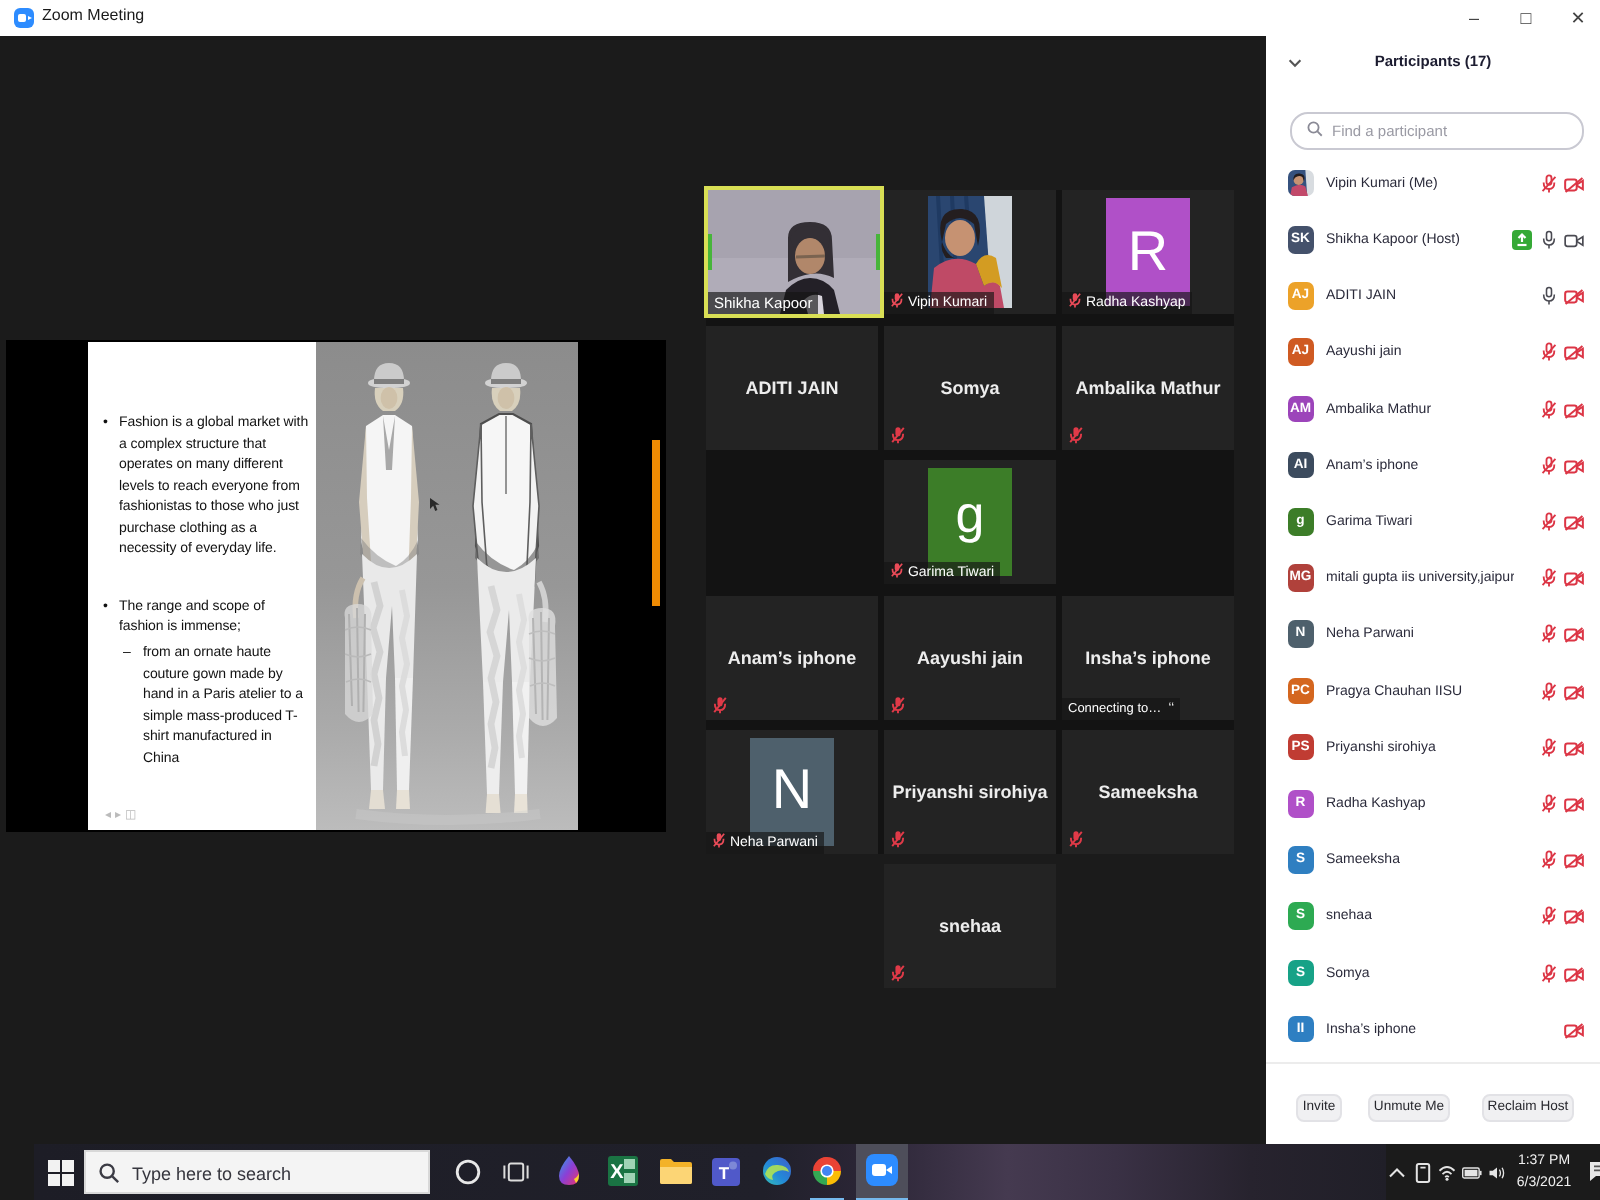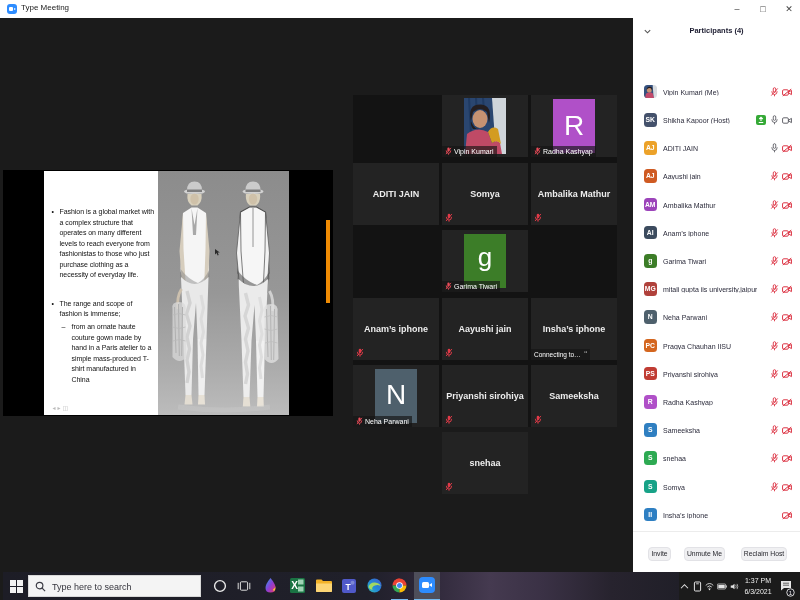--- a/index.html
+++ b/index.html
@@ -51,32 +51,32 @@
   .prow { position:absolute; left:0; width:167px; height:28px; }
   .pav { position:absolute; left:10.5px; top:7.2px; width:13.5px; height:13.5px; border-radius:3.5px;
     color:#fff; font-size:6.8px; font-weight:bold; text-align:center; line-height:13.5px; overflow:hidden; }
   .pname { position:absolute; left:30px; top:50%; transform:translateY(-50%); font-size:7px;
     color:#2a2a3a; white-space:nowrap; max-width:106px; overflow:hidden; }
   .pic { position:absolute; top:9px; }
   .pbtn { top:529px; height:14px; background:#f0f0f2; border:1px solid #e2e2e6; border-radius:4px;
     font-size:6.8px; color:#28282e; text-align:center; line-height:12px; }
 
   
-  #taskbar { left:3px; top:572px; width:676px; height:28px; color:#e8e8e8;
+  #taskbar { left:17px; top:572px; width:676px; height:28px; color:#e8e8e8;
     background:linear-gradient(90deg,#1d1d26 0%,#20202a 54%,#2c2637 62%,#453a50 72%,#3a3145 80%,#27232e 90%,#201f28 100%); }
   #tsearch { left:25px; top:3px; width:173px; height:22px; background:#f4f4f4; color:#36363e;
     font-size:9px; line-height:22px; padding-left:6px; border:1px solid #d8d8d8; }
   .ttime { width:48px; left:731px; text-align:center; font-size:7px; color:#f0f0f0; }
 </style>
 </head>
 <body>
 <div id="stage">
   <div class="abs" id="titlebar">
     <div class="abs" id="zicon"></div>
-    <div class="abs" id="ztitle">Type Meeting</div>
+    <div class="abs" id="ztitle">Zoom Meeting</div>
     <div class="abs winbtn" style="left:722px;">–</div>
     <div class="abs winbtn" style="left:748px;">□</div>
     <div class="abs winbtn" style="left:774px;">✕</div>
   </div>
 
   <div class="abs" id="leftarea">
     <div class="abs" id="sharebk"></div>
     <div class="abs" id="slide">
       <div class="abs" id="slidetext">
         <div class="b1">Fashion is a global market with<br>a complex structure that<br>operates on many different<br>levels to reach everyone from<br>fashionistas to those who just<br>purchase clothing as a<br>necessity of everyday life.</div>
@@ -143,20 +143,37 @@
           <path d="M48 146 q6.5 -3 13 0 M48 158 q6.5 3 13 0 M48.5 172 q6.5 -3 12.5 0" stroke="#bebebe" stroke-width="0.8" fill="none"></path>
         </g>
         <path d="M20 236 Q66 242 112 236" stroke="#cecece" stroke-width="5" fill="none" opacity="0.35"></path>
         <path d="M57 78 l0 5.5 l1.6 -1.6 l1 2.6 l1.1 -0.5 l-1 -2.6 l2.1 0 Z" fill="#2a2a2a"></path>
       </svg>
       <div class="abs" id="slidectl">◂▸◫</div>
     </div>
     <div class="abs" id="orangebar"></div>
     <div class="abs" id="gridbk"></div>
 
+    <div class="abs" style="left:352px; top:75px; width:90px; height:66px; background:#d9df55; padding:2px;">
+      <div style="position:relative; width:100%; height:100%; background:#a29daa; overflow:hidden;">
+        <svg width="86" height="62" viewBox="0 0 86 62" style="position:absolute;left:0;top:0;">
+          <rect width="86" height="62" fill="#a7a3af"></rect>
+          <rect y="34" width="86" height="28" fill="#b0acb8"></rect>
+          <path d="M40 24 Q40 16 51 16 Q62 16 62 25 L63 44 Q57 41 51 42 Q45 43 40 46 Z" fill="#332f35"></path>
+          <ellipse cx="51" cy="33" rx="7.5" ry="9" fill="#b1876a"></ellipse>
+          <path d="M44 33.5 L58.5 33" stroke="#7a6350" stroke-width="1.6" fill="none"></path>
+          <path d="M41 24 Q44 18 51 18 Q59 18 61 25 L60 29 Q55 23 50 24 Q45 24 43 29 Z" fill="#332f35"></path>
+          <path d="M36 62 L39 50 Q45 44 51 44 Q58 44 63 50 L66 62 Z" fill="#232027"></path>
+          <path d="M48 55 L50 62 L58 62 L57 53 Q52 51 48 55Z" fill="#d8d4dc"></path>
+        </svg>
+        <div class="label" style="font-size:7.5px;">Shikha Kapoor</div>
+        <div style="position:absolute;left:0;top:22px;width:2px;height:18px;background:#47b53a;"></div>
+        <div style="position:absolute;right:0;top:22px;width:2px;height:18px;background:#47b53a;"></div>
+      </div>
+    </div>
 
     <div class="abs tile" style="left:442px; top:77px;">
       <svg width="42" height="56" viewBox="0 0 42 56" style="position:absolute;left:22px;top:3px;">
         <rect width="42" height="56" fill="#cfd5da"></rect>
         <path d="M0 0 H28 L32 56 H0 Z" fill="#2a4670"></path>
         <path d="M5 0 L7 36 M12 0 L14 40 M19 0 L21 26" stroke="#1f3a62" stroke-width="2" fill="none"></path>
         <path d="M1 56 L3 36 Q13 28 24 34 L28 45 Q33 41 36 45 L38 56 Z" fill="#bf4a66"></path>
         <path d="M24 34 L28 45 Q33 41 37 46 L34 31 Q28 27 24 34Z" fill="#d39c22"></path>
         <ellipse cx="16" cy="21" rx="7.5" ry="9" fill="#c69272"></ellipse>
         <path d="M7 23 Q3 6 17 6.5 Q29 7.5 25 25 L23 14 Q16 8 9 14 Z" fill="#241e20"></path>
@@ -293,21 +310,27 @@
             <path d="M3 25 L21 3"></path>
           </g>
         </svg>
       </div>
   </div>
 
   <div class="abs" id="panel">
     <svg class="abs" style="left:10px; top:9px;" width="9" height="9" viewBox="0 0 10 10">
         <path d="M2 3.5 L5 6.5 L8 3.5" stroke="#555" stroke-width="1.2" fill="none"></path>
       </svg>
-    <div class="abs" style="left:0; top:8px; width:167px; text-align:center; font-size:7.5px; font-weight:bold; color:#1c1c30;">Participants (4)</div>
+    <div class="abs" style="left:0; top:8px; width:167px; text-align:center; font-size:7.5px; font-weight:bold; color:#1c1c30;">Participants (17)</div>
+    <div class="abs" id="searchbox">
+      <svg width="9" height="9" viewBox="0 0 12 12" style="margin:0 4px 0 0; vertical-align:-1px;">
+          <circle cx="5" cy="5" r="3.4" stroke="#8a8a96" stroke-width="1.2" fill="none"></circle>
+          <path d="M7.6 7.6 L10.5 10.5" stroke="#8a8a96" stroke-width="1.2"></path>
+        </svg><span>Find a participant</span>
+    </div>
     <div class="prow" style="top:59.7px;">
         <div class="pav" style="padding:0; line-height:0;">
           <svg width="13.5" height="13.5" viewBox="0 0 14 14" style="display:block;">
             <rect width="14" height="14" fill="#d8dce0"></rect>
             <path d="M0 0 H9 L10 14 H0 Z" fill="#35517e"></path>
             <path d="M1 14 L2 9 Q6 6.5 9 8.5 L10.5 14 Z" fill="#c2496a"></path>
             <circle cx="5.5" cy="5.2" r="2.6" fill="#c69272"></circle>
             <path d="M2.8 5.5 Q2.5 1.5 6 1.8 Q9.5 2 8.3 6 L7.5 3.6 Q5.5 2.4 3.6 4 Z" fill="#221c1e"></path>
           </svg>
         </div>

